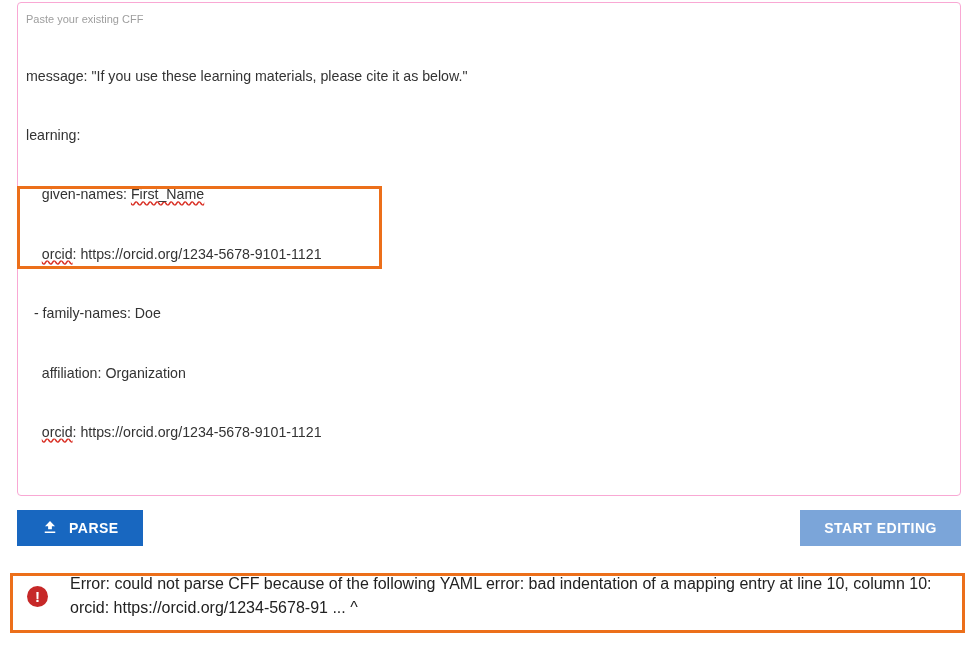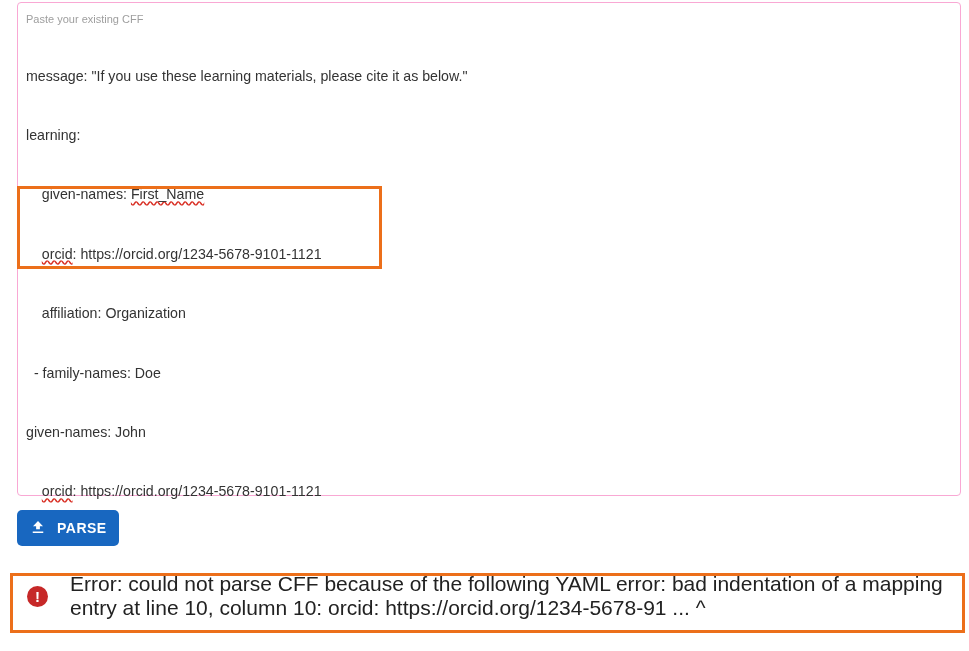--- a/index.html
+++ b/index.html
@@ -64,27 +64,27 @@
     left: 17px;
     width: 944px;
     height: 38px;
   }
   .btn {
     display: inline-flex;
     align-items: center;
     justify-content: center;
     height: 36px;
     border: none;
-    border-radius: 5px;
+    border-radius: 0;
     font-size: 14px;
     font-weight: 600;
     letter-spacing: 0.5px;
     color: #fff;
     cursor: pointer;
-    padding: 0 12px;
+    padding: 0 24px;
     text-transform: uppercase;
     font-family: inherit;
   }
   .btn-parse {
     background: #1867c0;
     position: absolute;
     left: 0;
     top: 2px;
   }
   .btn-parse .icon { margin-right: 10px; }
@@ -112,40 +112,39 @@
     color: #fff;
     display: flex;
     align-items: center;
     justify-content: center;
     font-size: 15px;
     font-weight: 700;
     margin-right: 22px;
     margin-left: 4px;
   }
   .error-text {
-    font-size: 21px;
+    font-size: 16px;
     line-height: 24px;
     color: #222;
     flex: 1;
   }
   svg.upload { width: 18px; height: 18px; }
 </style>
 </head>
 <body>
 
 <div class="card">
   <div class="placeholder-label">Paste your existing CFF</div>
   <div class="cff-text">
     <span class="line">message: "If you use these learning materials, please cite it as below."</span>
     <span class="line">learning:</span>
     <span class="line"><span>    given-names: </span><span class="red-underline">First_Name</span></span>
     <span class="line"><span>    </span><span class="red-underline">orcid</span><span>: https://orcid.org/1234-5678-9101-1121</span></span>
+    <span class="line">  - family-names: Doe</span>
     <span class="line">    affiliation: Organization</span>
-    <span class="line">  - family-names: Doe</span>
-    <span class="line">given-names: John</span>
     <span class="line"><span>    </span><span class="red-underline">orcid</span><span>: https://orcid.org/1234-5678-9101-1121</span></span>
     
     
     
     
     
     
     
     
     
@@ -160,20 +159,23 @@
 
 <div class="button-row">
   <button class="btn btn-parse">
     <span class="icon">
       <svg class="upload" viewBox="0 0 24 24" fill="#fff">
           <path d="M5 20h14v-2H5v2zm7-16L5.33 11h4.17v4h5v-4h4.17L12 4z"></path>
         </svg>
     </span>
     <span>Parse</span>
   </button>
+  <button class="btn btn-start">
+    <span>Start editing</span>
+  </button>
 </div>
 
 <div class="error-bar">
   <div class="error-icon">!</div>
   <div class="error-text">Error: could not parse CFF because of the following YAML error: bad indentation of a mapping entry at line 10, column 10: orcid: https://orcid.org/1234-5678-91 ... ^</div>
 </div>
 
 <div class="highlight-box" id="hbox2"></div>
 
 </body></html>

